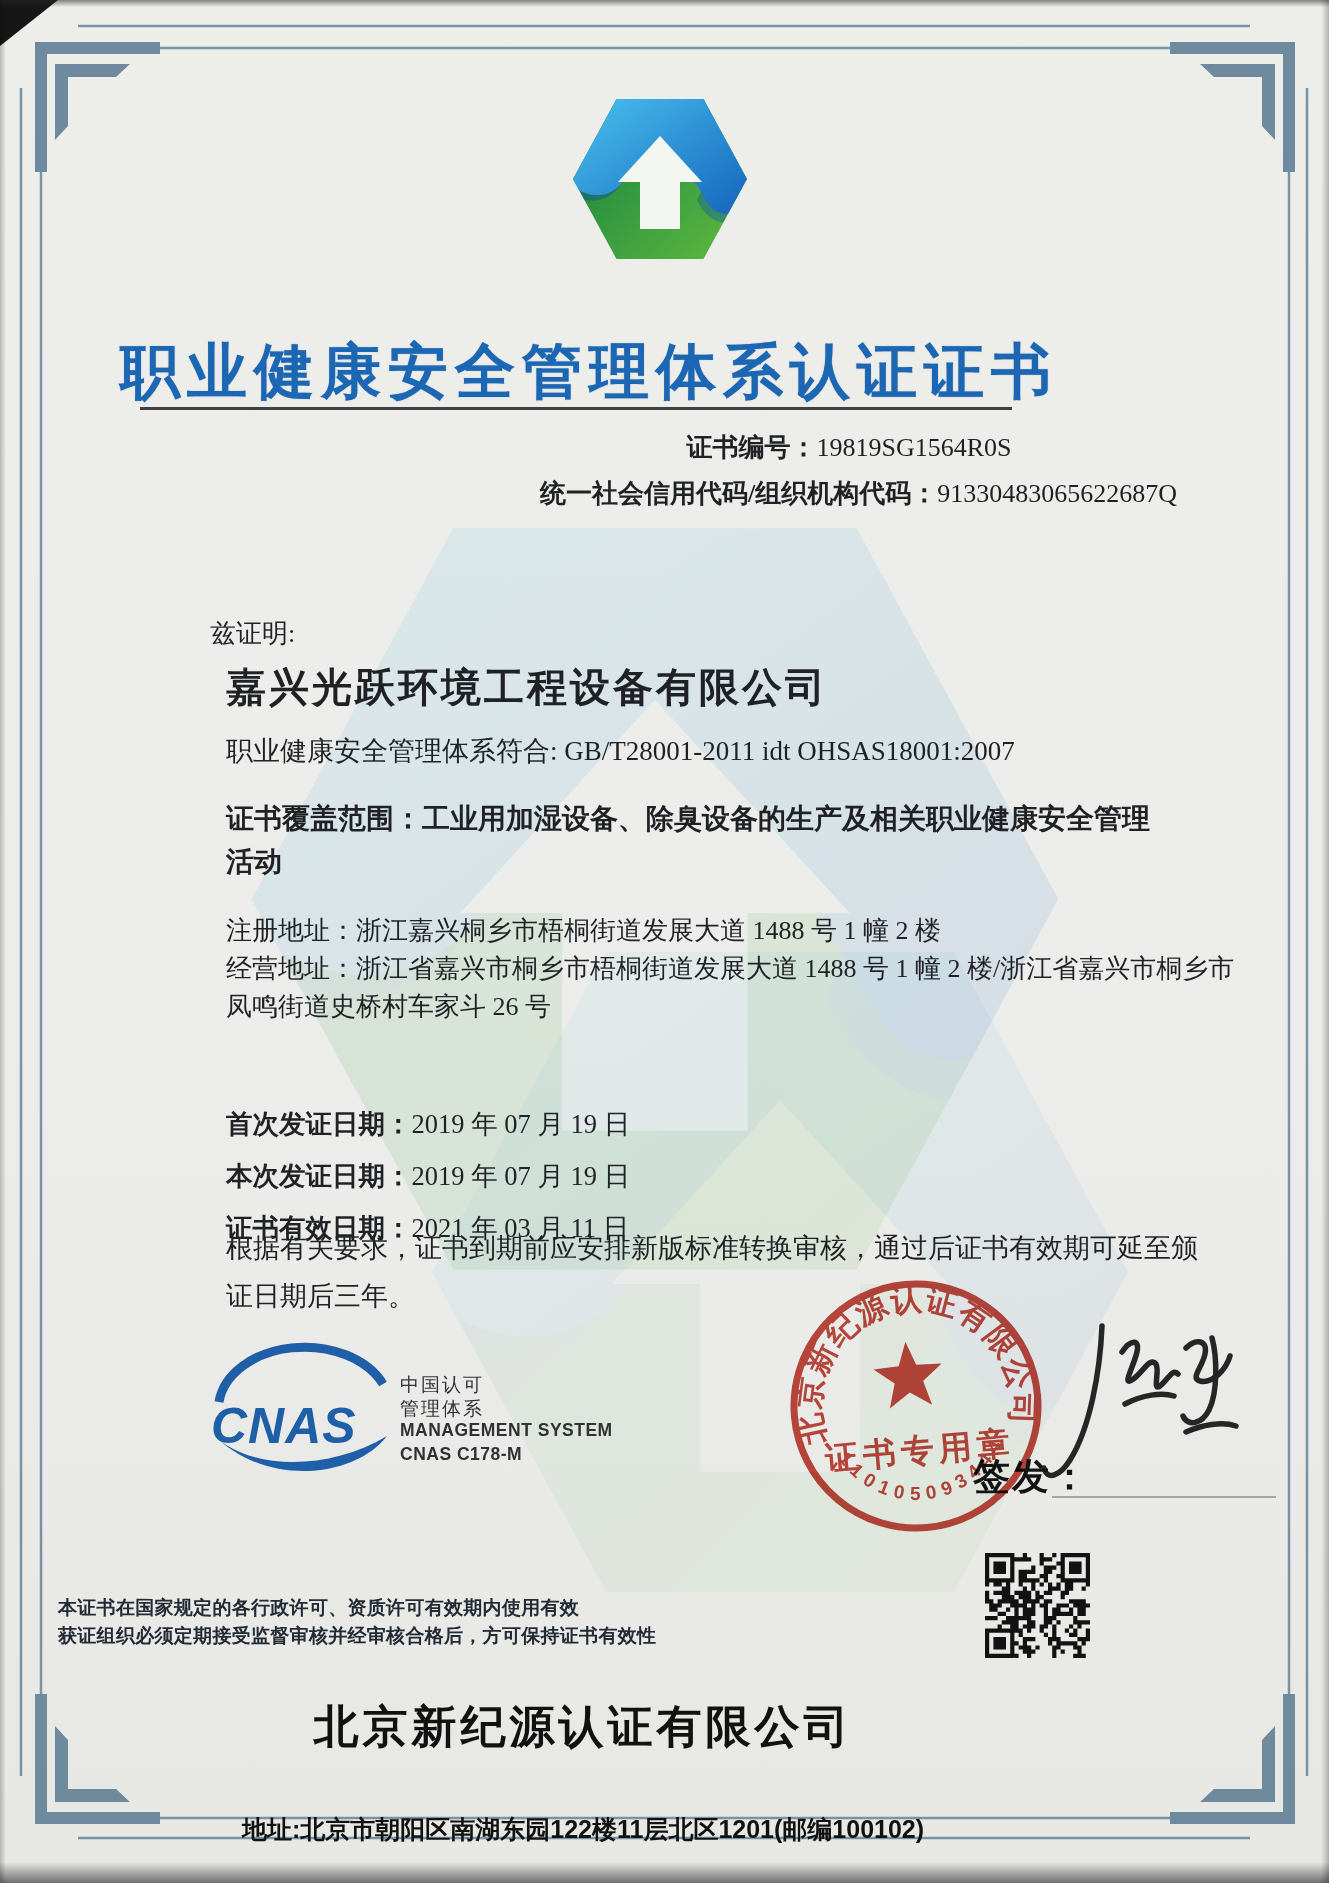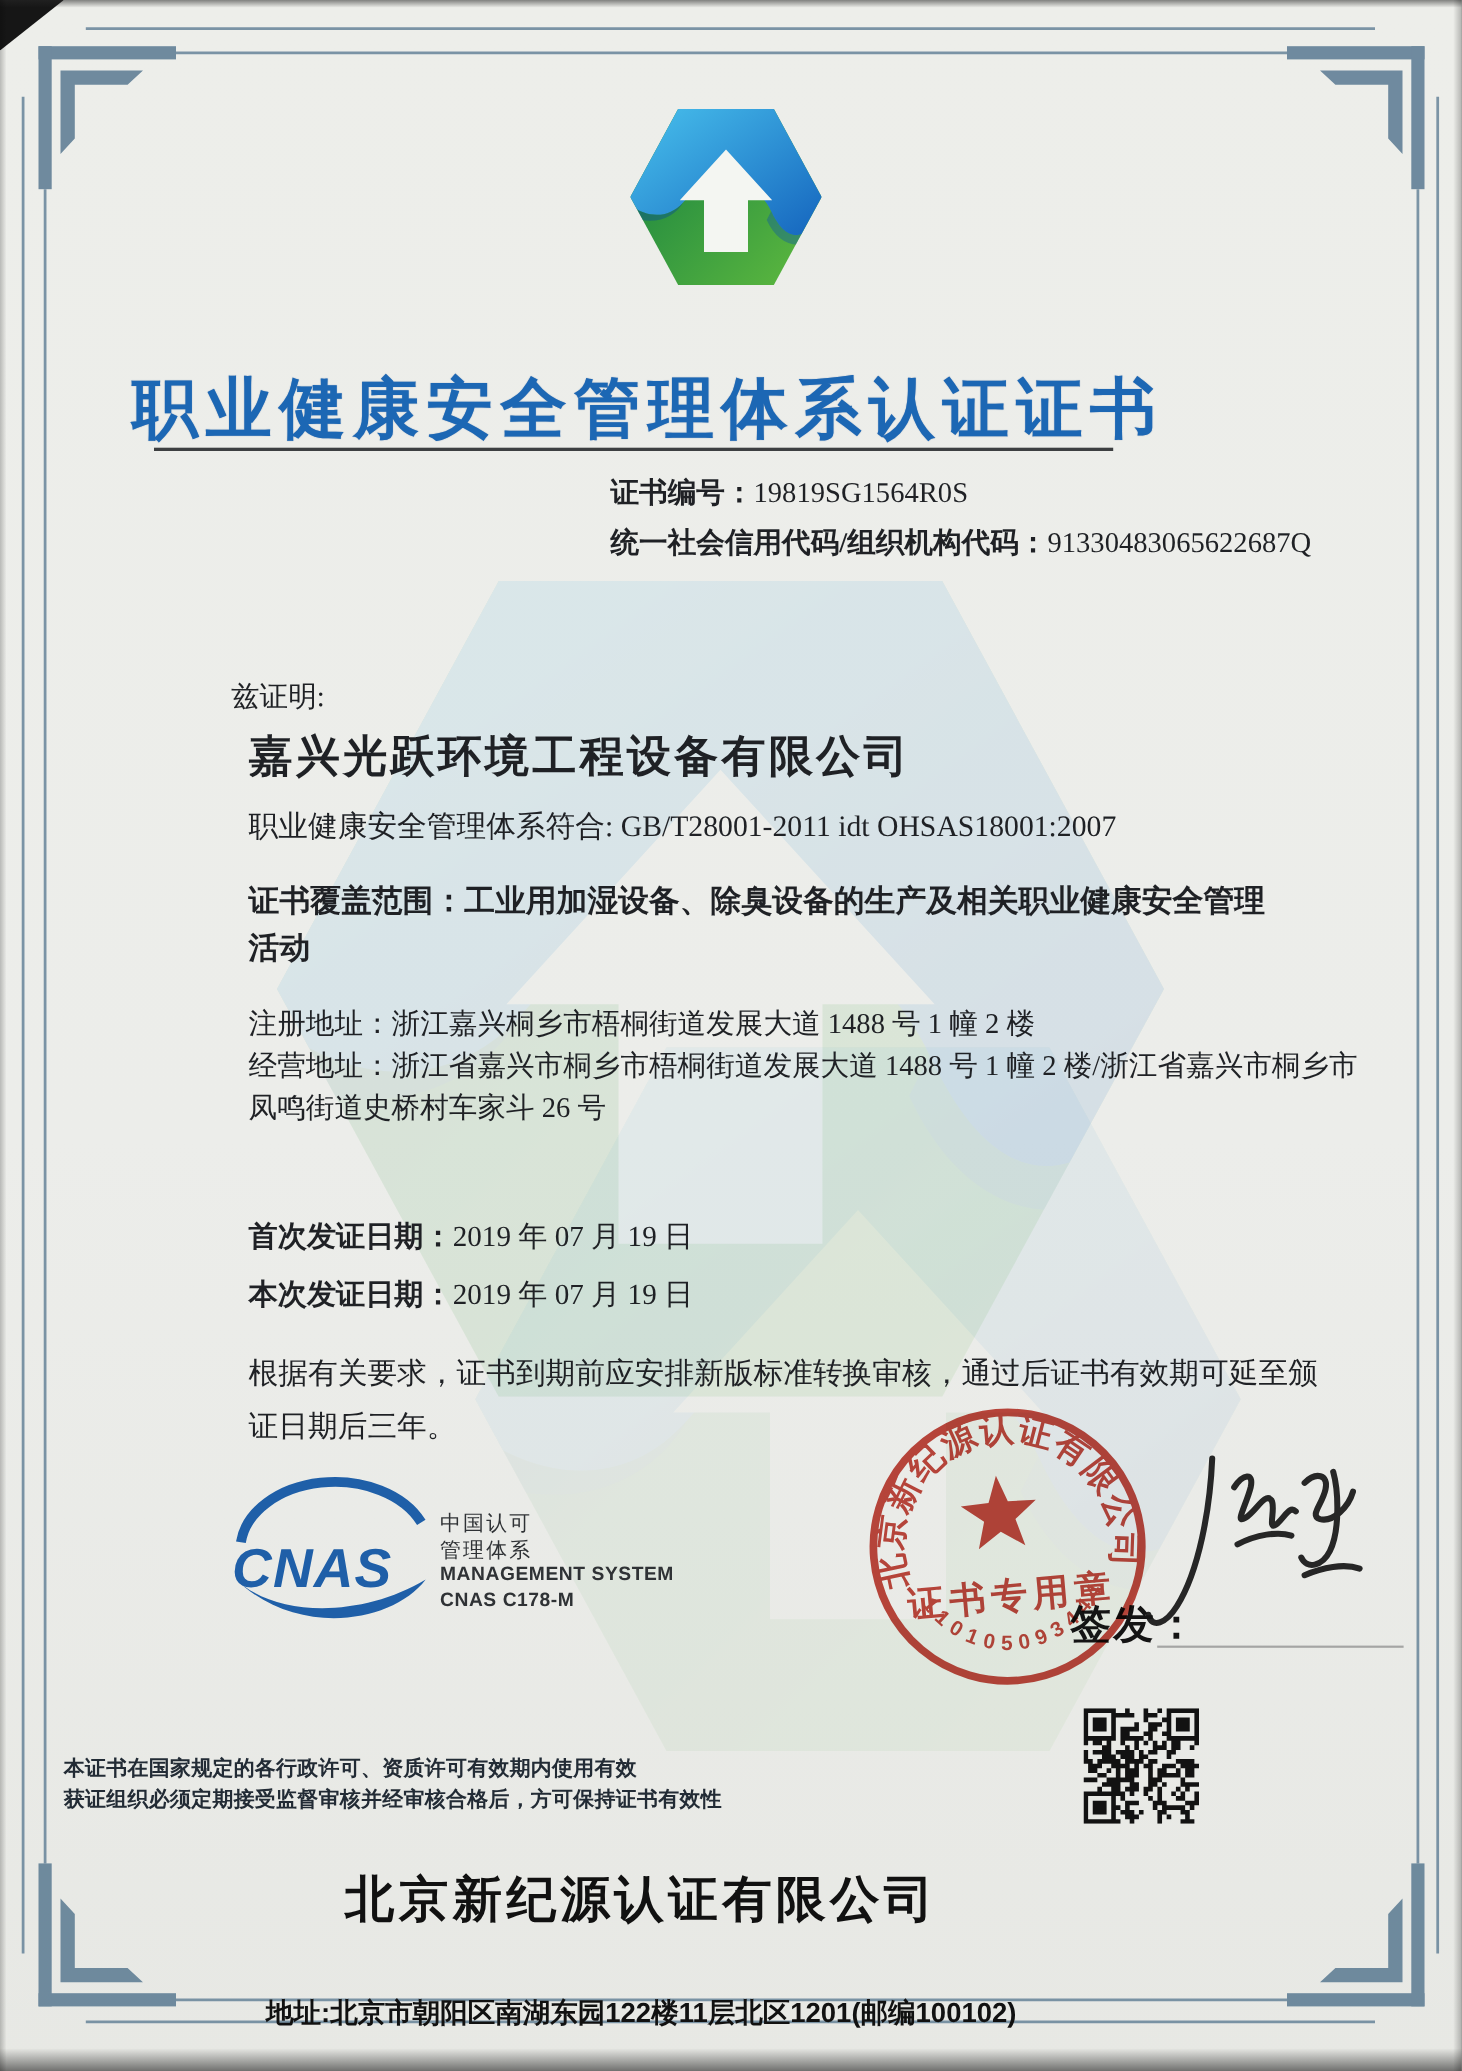--- a/index.html
+++ b/index.html
@@ -8,21 +8,21 @@
         font-family:"Liberation Serif","DejaVu Serif",serif;color:#1f2125;}
   .abs{position:absolute;}
   
   .wm{position:absolute;opacity:.10;}
   .wm2{opacity:.055;}
   
   .title{left:120px;top:332px;font-family:"Liberation Sans","DejaVu Sans",sans-serif;
          font-weight:bold;font-size:60px;letter-spacing:7px;color:#1c67b4;white-space:nowrap;
          text-shadow:0 0 1px rgba(18,70,140,.55);}
   .title-underline{left:140px;top:407px;width:872px;height:3px;background:#3d3f41;}
-  .rightline{top:430px;left:540px;width:618px;text-align:left;font-size:26px;white-space:nowrap;margin-left:15px;}
+  .rightline{top:430px;left:540px;width:618px;text-align:center;font-size:26px;white-space:nowrap;}
   .rightline .lab{font-weight:bold;}
   .line{white-space:nowrap;font-size:26px;left:226px;}
   .bold{font-weight:bold;}
   .certify{left:210px;top:616px;font-size:26px;}
   .company{left:226px;top:660px;font-size:40px;font-weight:bold;letter-spacing:3px;}
   .standard{top:733px;font-size:27px;}
   .scope{font-size:28px;font-weight:bold;}
   .addr{font-size:26px;}
   .datel{font-size:26.5px;margin-top:46px;}
   .note{font-size:27px;}
@@ -142,20 +142,23 @@
   <div class="abs line scope" style="top:843px">活动</div>
   <div class="abs line addr" style="top:913px">注册地址：浙江嘉兴桐乡市梧桐街道发展大道 1488 号 1 幢 2 楼</div>
   <div class="abs line addr" style="top:951px">经营地址：浙江省嘉兴市桐乡市梧桐街道发展大道 1488 号 1 幢 2 楼/浙江省嘉兴市桐乡市</div>
   <div class="abs line addr" style="top:989px">凤鸣街道史桥村车家斗 26 号</div>
 
   <div class="abs line datel" style="top:1060px">
     <span class="bold">首次发证日期：</span><span>2019 年 07 月 19 日</span>
   </div>
   <div class="abs line datel" style="top:1112px">
     <span class="bold">本次发证日期：</span><span>2019 年 07 月 19 日</span>
+  </div>
+  <div class="abs line datel" style="top:1164px">
+    <span class="bold">证书有效日期：</span><span>2021 年 03 月 11 日</span>
   </div>
 
   <div class="abs line note" style="top:1230px">根据有关要求，证书到期前应安排新版标准转换审核，通过后证书有效期可延至颁</div>
   <div class="abs line note" style="top:1278px">证日期后三年。</div>
 
   <div class="abs" style="left:203px;top:1340px;width:195px;height:135px">
     <svg width="195" height="135" viewBox="0 0 195 135">
       <path d="M16,62 A86,62 0 0 1 180,44" stroke="#1f5fa8" stroke-width="9" fill="none"></path>
       <text x="8" y="103" font-family="Liberation Sans, DejaVu Sans, sans-serif" font-weight="bold" font-style="italic" font-size="50" fill="#1f5fa8" letter-spacing="1">CNAS</text>
       <path d="M10,94 C44,130 124,132 184,96 C152,138 62,148 10,94 Z" fill="#1f5fa8"></path>

